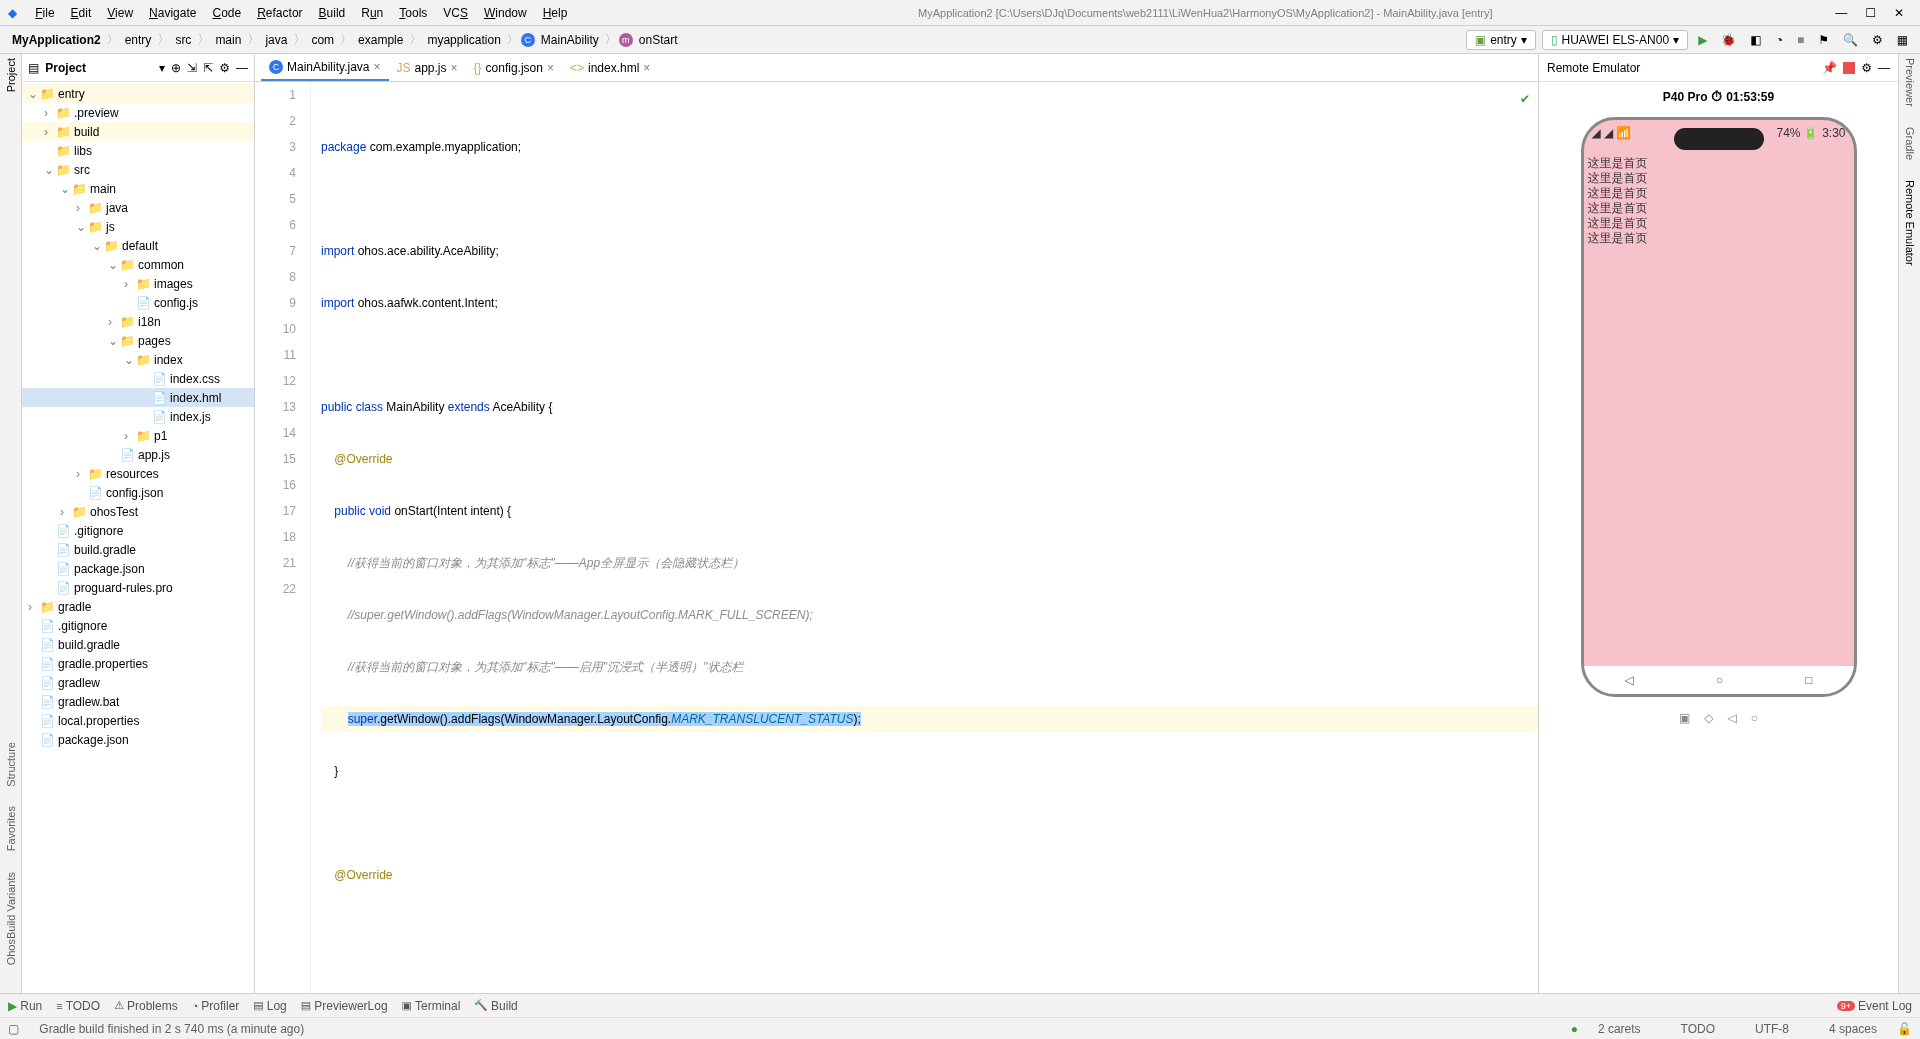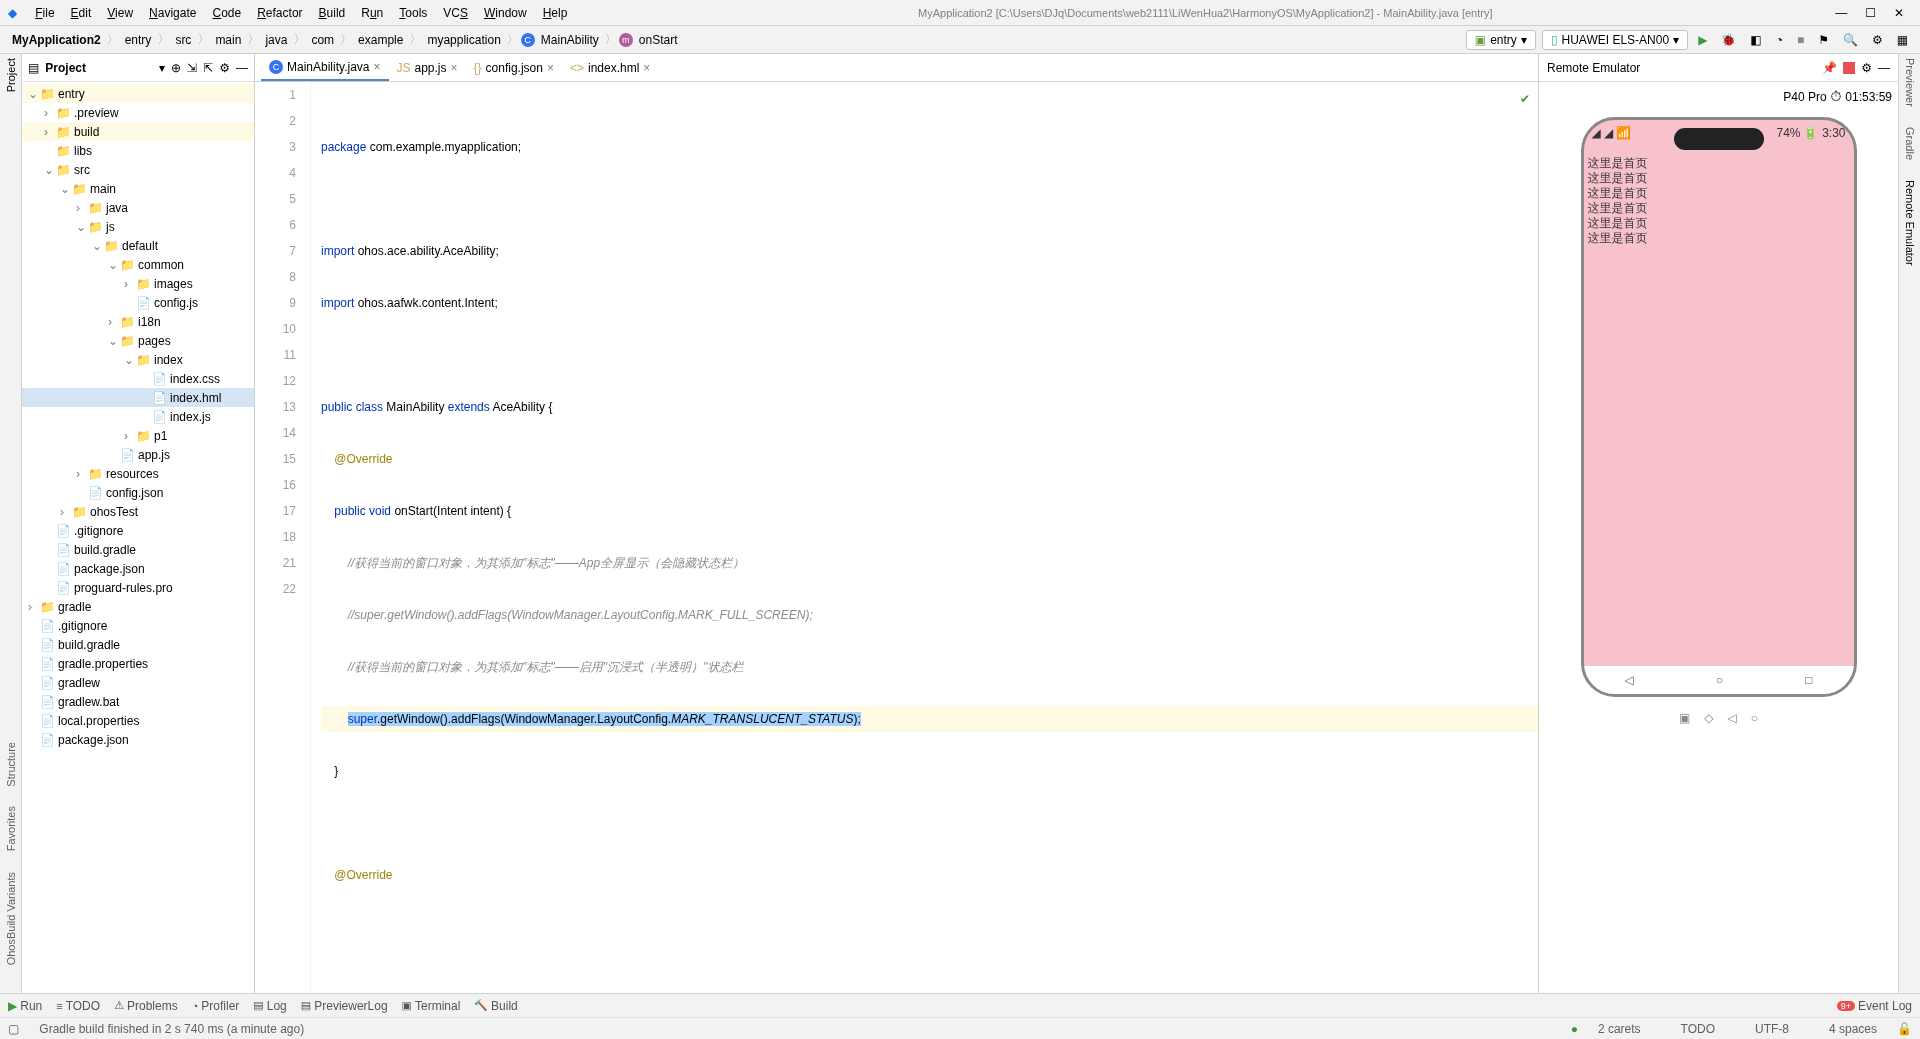--- a/index.html
+++ b/index.html
@@ -38,27 +38,27 @@
 .editor-tab { display: flex; align-items: center; gap: 4px; padding: 0 8px; height: 26px; cursor: pointer; }
 .editor-tab.active { border-bottom: 2px solid #4a88c7; }
 .editor-tab .close { color: #808080; }
 .editor-body { flex: 1; display: flex; overflow: hidden; position: relative; }
 .gutter { width: 56px; background: #fff; color: #a0a0a0; text-align: right; padding: 0 14px 0 0; font-family: "Consolas", monospace; font-size: 13px; line-height: 26px; border-right: 1px solid #f0f0f0; }
 .code { flex: 1; font-family: "Consolas", monospace; font-size: 14px; line-height: 26px; padding-left: 10px; white-space: pre; position: relative; }
 .kw { color: #0033b3; }
 .pkg { color: #000000; }
 .ann { color: #9e880d; }
 .cmt { color: #8c8c8c; font-style: italic; }
-.field-it { color: #000000; font-style: italic; }
+.field-it { color: #0369a1; font-style: italic; }
 .sel-line { background: #a6d2ff; display: inline; }
 .check { position: absolute; top: 4px; right: 8px; color: #3c9a3c; }
 .emulator-panel { width: 360px; background: #fff; border-left: 1px solid #d0d0d0; display: flex; flex-direction: column; }
 .emulator-panel .header { height: 28px; border-bottom: 1px solid #e0e0e0; display: flex; align-items: center; padding: 0 8px; gap: 6px; }
 .emulator-panel .header .title { flex: 1; }
-.emulator-panel .device-info { text-align: right; padding: 6px; font-size: 14px; font-weight: normal; }
+.emulator-panel .device-info { text-align: center; padding: 6px; font-size: 14px; font-weight: bold; }
 .phone { margin: 6px auto; width: 276px; height: 580px; border: 3px solid #888; border-radius: 34px; background: #f7c2cc; position: relative; overflow: hidden; }
 .phone .notch { position: absolute; top: 8px; left: 50%; transform: translateX(-50%); width: 90px; height: 22px; background: #222; border-radius: 12px; }
 .phone .statusbar { position: absolute; top: 6px; left: 8px; right: 8px; font-size: 9px; display: flex; justify-content: space-between; color: #333; }
 .phone .content { padding: 36px 4px 0 4px; font-size: 11px; color: #333; line-height: 15px; }
 .phone .navbar-bottom { position: absolute; bottom: 0; left: 0; right: 0; height: 28px; background: #fff; display: flex; justify-content: space-around; align-items: center; color: #666; }
 .emu-controls { display: flex; justify-content: center; gap: 14px; padding: 8px; color: #888; }
 .bottom-bar { height: 24px; background: #f2f2f2; border-top: 1px solid #d0d0d0; display: flex; align-items: center; padding: 0 8px; gap: 14px; }
 .bottom-bar .tool { cursor: pointer; display: flex; align-items: center; gap: 3px; color: #555; font-size: 11px; }
 .bottom-bar .spacer { flex: 1; }
 .status-bar { height: 22px; background: #f2f2f2; border-top: 1px solid #e0e0e0; display: flex; align-items: center; padding: 0 8px; font-size: 11px; color: #606060; }

